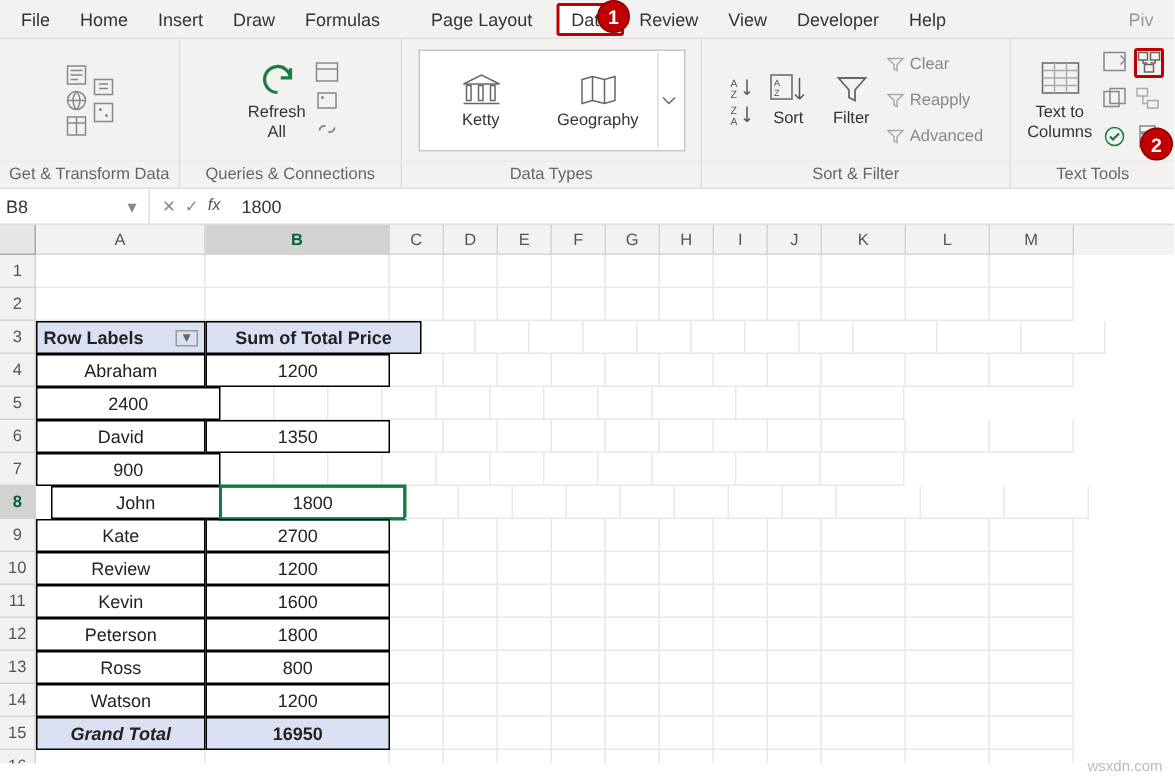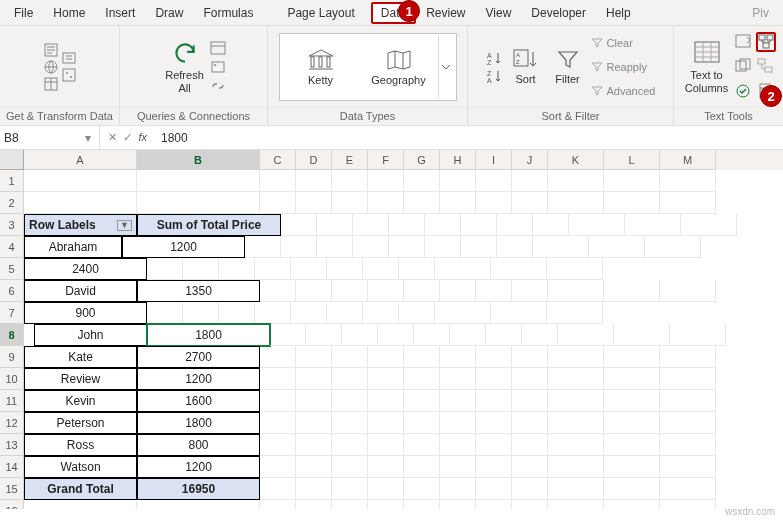--- a/index.html
+++ b/index.html
@@ -494,21 +494,21 @@
         <div class="cell" style="width: 36px;"></div>
         <div class="cell" style="width: 36px;"></div>
         <div class="cell" style="width: 36px;"></div>
         <div class="cell" style="width: 36px;"></div>
         <div class="cell" style="width: 56px;"></div>
         <div class="cell" style="width: 56px;"></div>
         <div class="cell" style="width: 56px;"></div>
       </div>
       <div class="row">
         <div class="rh">4</div>
-        <div class="cell pt-body" style="width: 98px;">Abraham</div>
+        <div class="cell pt-body" style="width: 113px;">Abraham</div>
         <div class="cell pt-body" style="width: 123px;">1200</div>
         <div class="cell" style="width: 36px;"></div>
         <div class="cell" style="width: 36px;"></div>
         <div class="cell" style="width: 36px;"></div>
         <div class="cell" style="width: 36px;"></div>
         <div class="cell" style="width: 36px;"></div>
         <div class="cell" style="width: 36px;"></div>
         <div class="cell" style="width: 36px;"></div>
         <div class="cell" style="width: 36px;"></div>
         <div class="cell" style="width: 56px;"></div>
@@ -668,21 +668,21 @@
         <div class="cell" style="width: 36px;"></div>
         <div class="cell" style="width: 36px;"></div>
         <div class="cell" style="width: 36px;"></div>
         <div class="cell" style="width: 36px;"></div>
         <div class="cell" style="width: 56px;"></div>
         <div class="cell" style="width: 56px;"></div>
         <div class="cell" style="width: 56px;"></div>
       </div>
       <div class="row">
         <div class="rh">15</div>
-        <div class="cell pt-total" style="width: 113px;">Grand Total</div>
+        <div class="cell pt-total" style="width: 113px; font-style: italic;">Grand Total</div>
         <div class="cell pt-total" style="width: 123px;">16950</div>
         <div class="cell" style="width: 36px;"></div>
         <div class="cell" style="width: 36px;"></div>
         <div class="cell" style="width: 36px;"></div>
         <div class="cell" style="width: 36px;"></div>
         <div class="cell" style="width: 36px;"></div>
         <div class="cell" style="width: 36px;"></div>
         <div class="cell" style="width: 36px;"></div>
         <div class="cell" style="width: 36px;"></div>
         <div class="cell" style="width: 56px;"></div>

